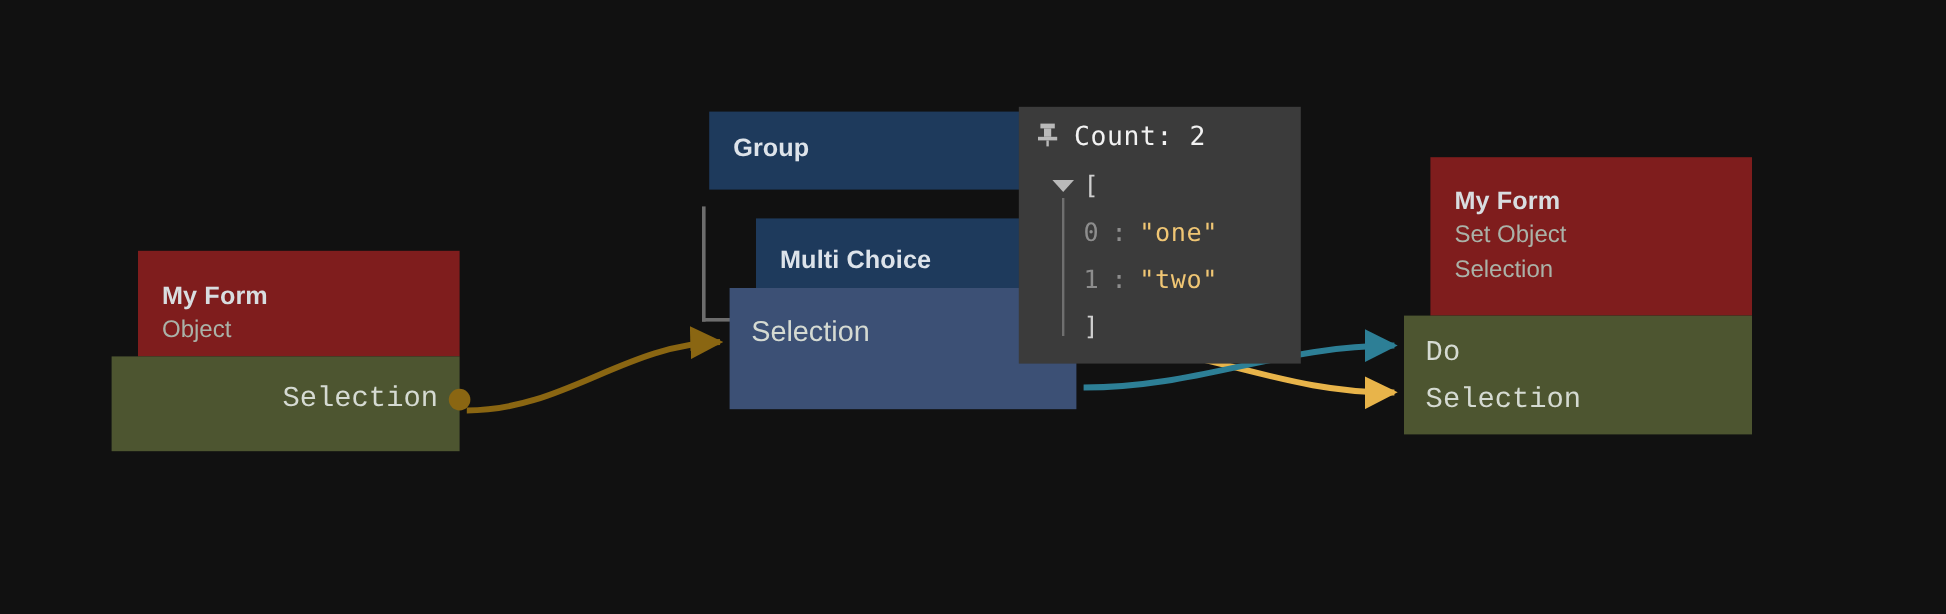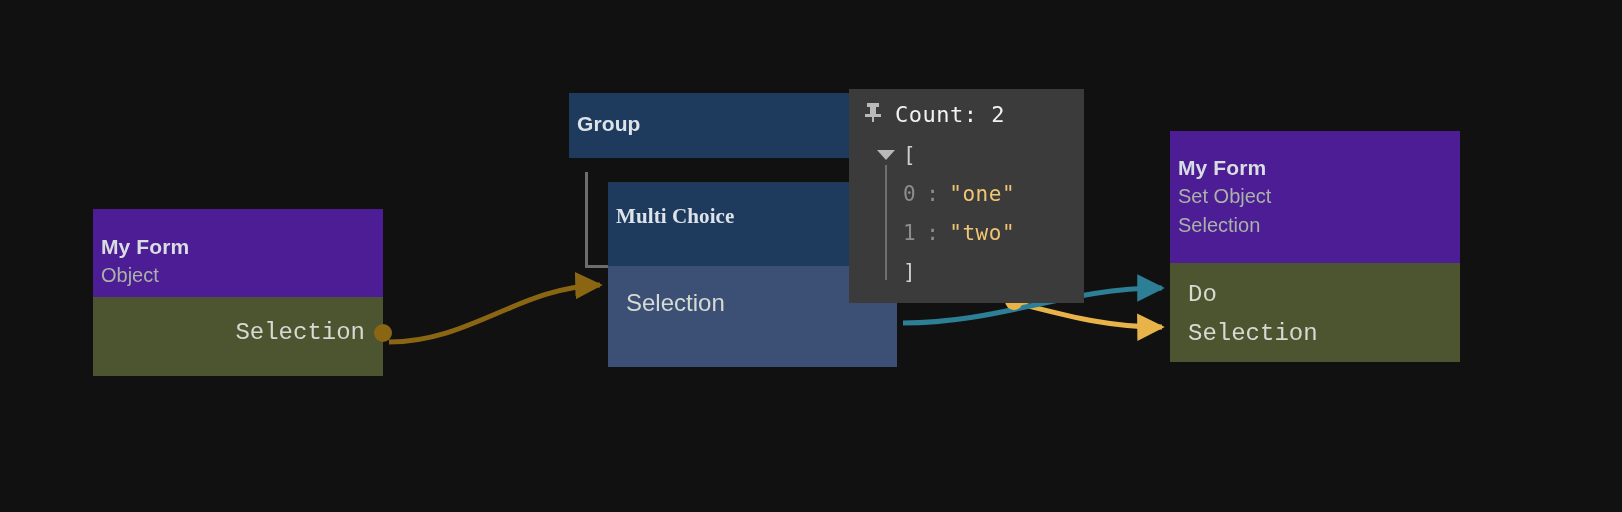--- a/index.html
+++ b/index.html
@@ -25,41 +25,42 @@
     height: 512px;
     pointer-events: none;
   }
   
   .node {
     position: absolute;
     box-sizing: border-box;
   }
   .node-header {
     box-sizing: border-box;
-    padding: 14px 20px 12px 8px;
+    padding: 14px 20px 12px 20px;
+    margin-left: 22px;
   }
   .node-body {
     box-sizing: border-box;
     position: relative;
   }
   .node-title {
     font-size: 21px;
     font-weight: bold;
     color: #d8dde0;
     line-height: 1.33;
     letter-spacing: 0.1px;
   }
   .node-subtitle {
     font-size: 20px;
     font-weight: normal;
     color: #aab2a8;
     line-height: 1.45;
   }
   
-  .green .node-header { background: #4c1d95; }
+  .green .node-header { background: #7f1d1d; }
   .green .node-body   { background: #4d5530; font-family: Liberation Mono, monospace; }
   
   .blue .node-header { background: #1e3a5c; }
   .blue .node-body   { background: #3c5075; }
   .blue .node-title  { color: #dde3ea; }
 
   
   .port-row {
     position: relative;
     font-size: 24px;
@@ -177,21 +178,21 @@
 
   <div class="node blue" style="left:569px; top:93px; width:290px;">
     <div class="node-header" style="height:65px; padding-top:17px;">
       <div class="node-title">Group</div>
     </div>
   </div>
 
   <div class="group-bracket" style="left:585px; top:172px; width:26px; height:96px;"></div>
 
   <div class="node blue" style="left:608px; top:182px; width:289px;">
-    <div class="node-header" style="height:84px; padding-top:21px;font-family:Liberation Serif, serif;">
+    <div class="node-header" style="height:58px; padding-top:21px;">
       <div class="node-title">Multi Choice</div>
     </div>
     <div class="node-body" style="height:101px;">
       <div class="port-row in" style="position:absolute; left:18px; top:25px;">
         <span>Selection</span>
         <span class="port-dot gold-bright" style="right:-298px; top:10px;"></span>
       </div>
     </div>
   </div>
 

